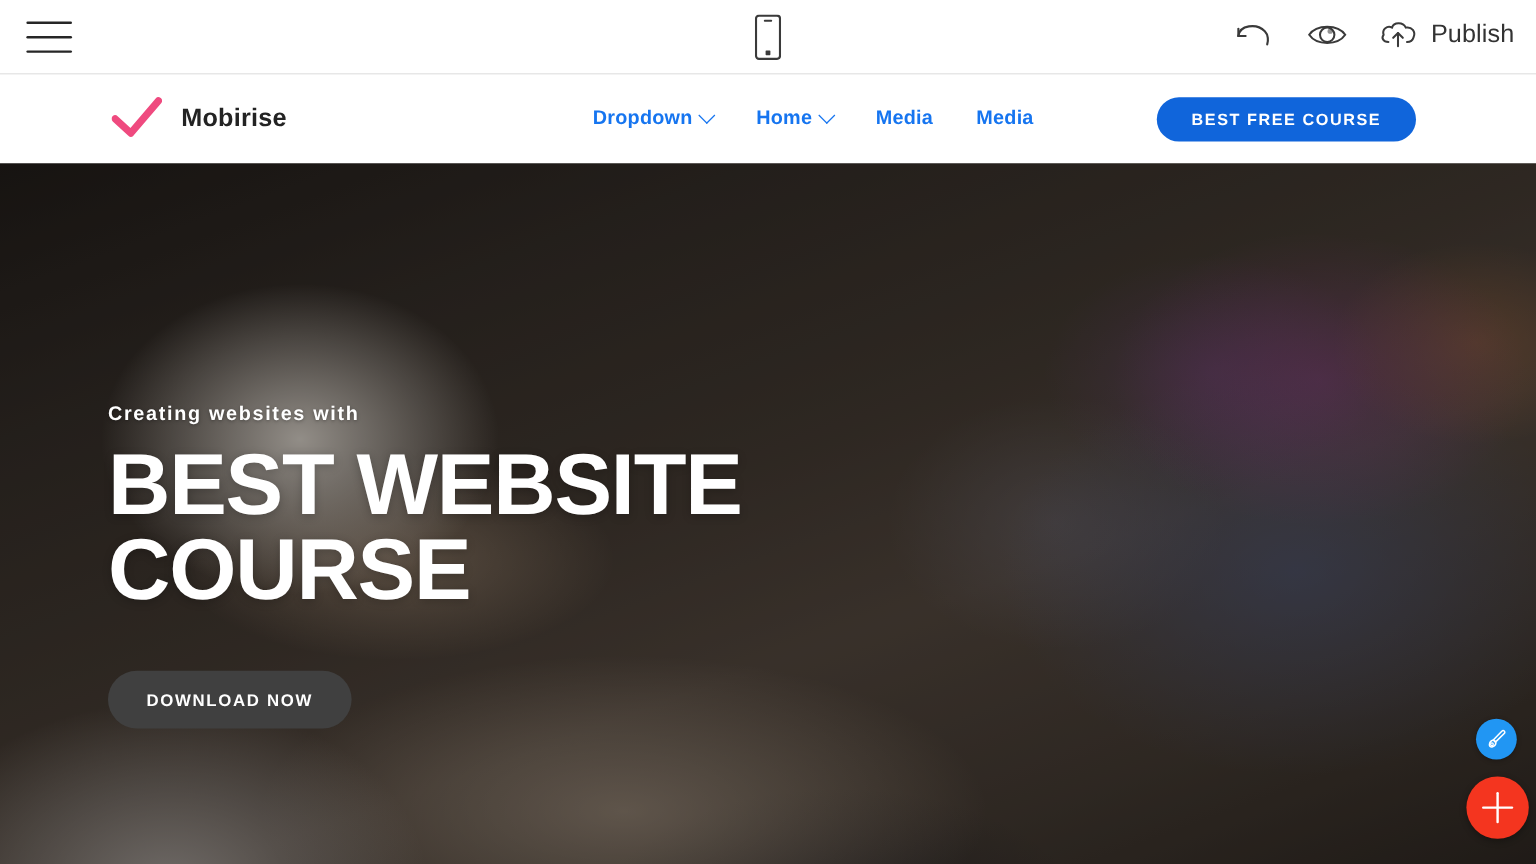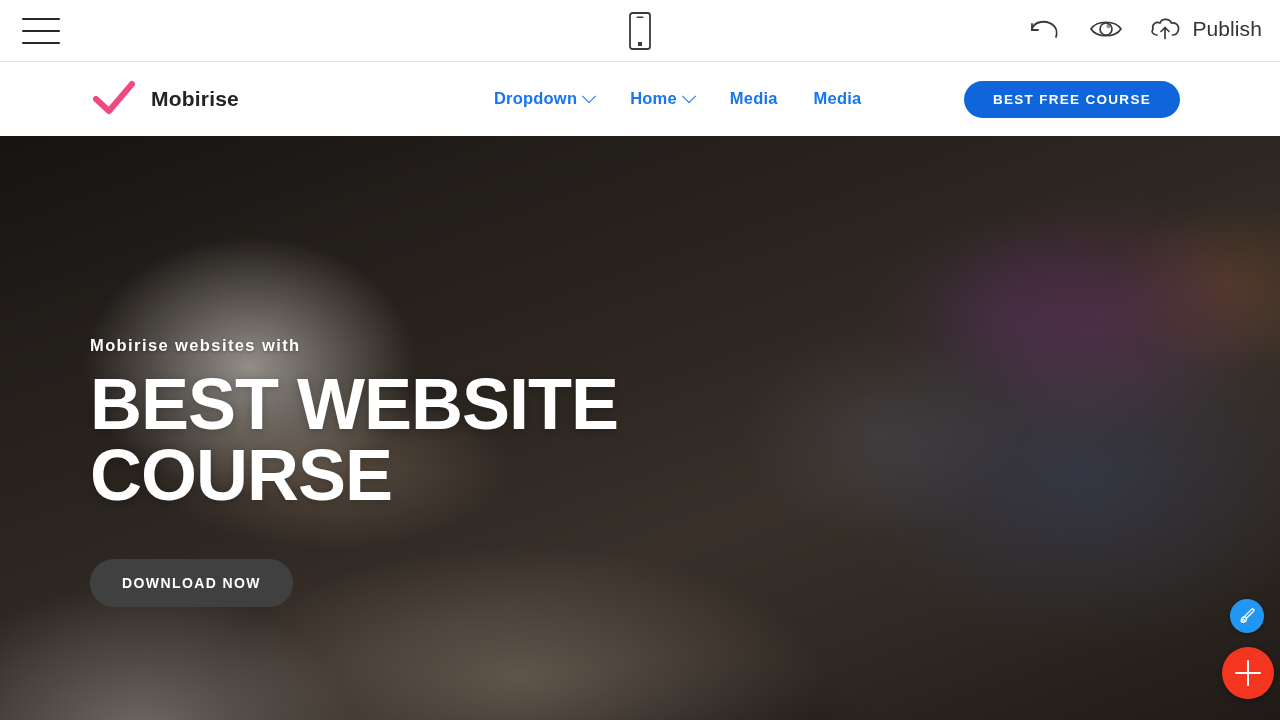--- a/index.html
+++ b/index.html
@@ -367,21 +367,21 @@
     </nav>
 
     <button class="cta-button">BEST FREE COURSE</button>
   </div>
 
   <section class="hero">
     <div class="hero-photo"></div>
     <div class="hero-overlay"></div>
 
     <div class="hero-content">
-      <p class="hero-kicker">Mobirise websites with</p>
+      <p class="hero-kicker">Creating websites with</p>
       <h1 class="hero-title">
         <span class="line">BEST WEBSITE</span>
         <span class="line">COURSE</span>
       </h1>
       <button class="hero-cta">DOWNLOAD NOW</button>
     </div>
   </section>
 
   <div class="fab-style">
     <svg width="20" height="20" viewBox="0 0 20 20">

